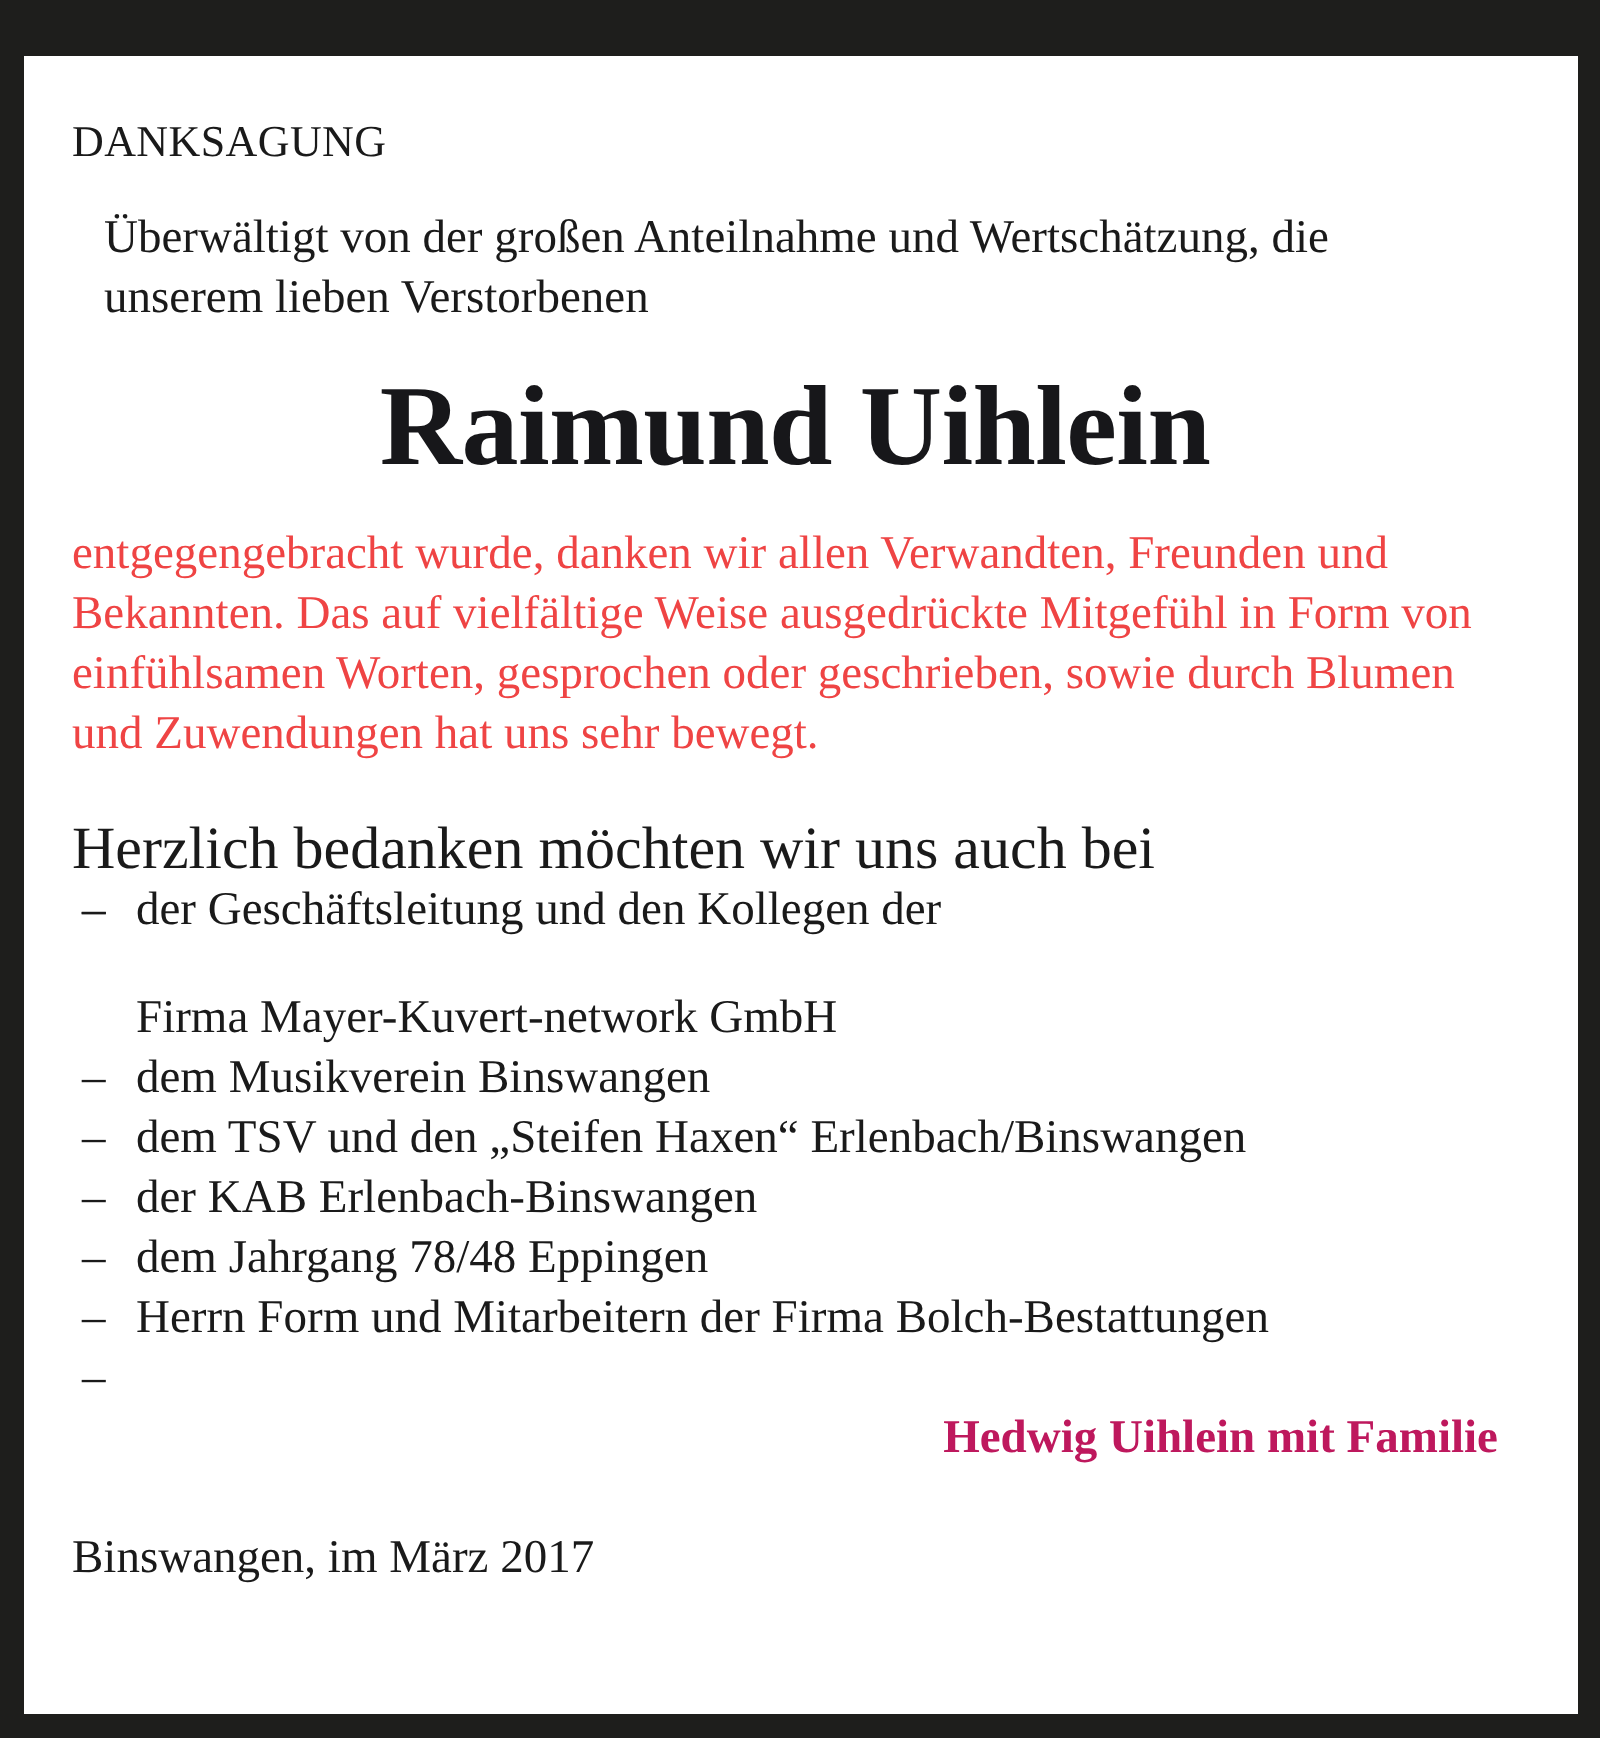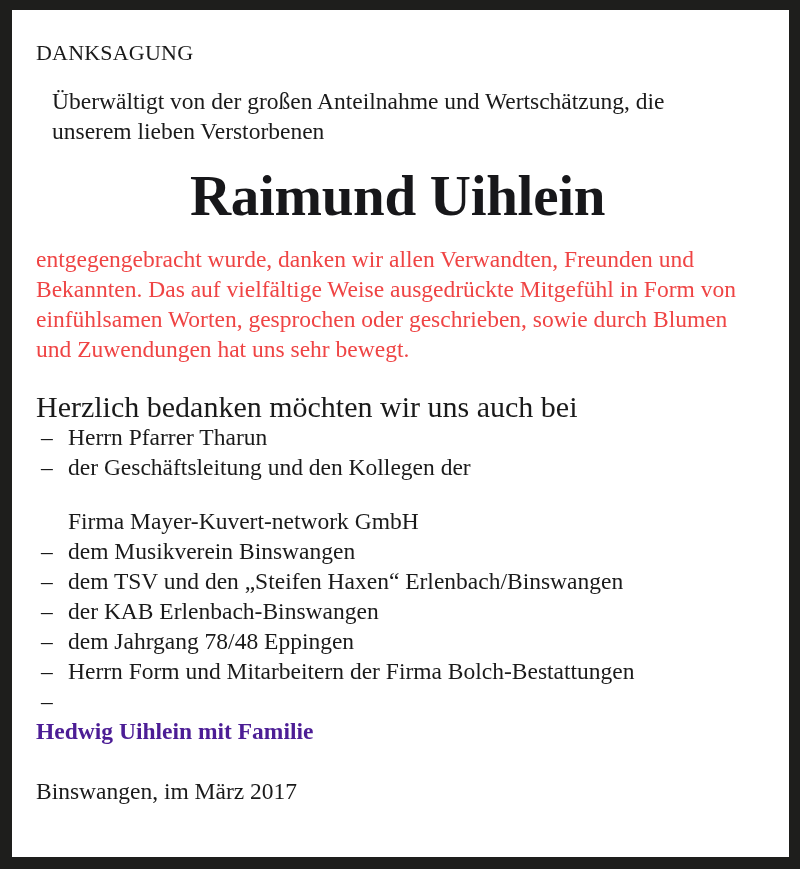--- a/index.html
+++ b/index.html
@@ -15,21 +15,21 @@
   }
 
   .obituary-frame {
     position: absolute;
     left: 0;
     top: 0;
     width: 800px;
     height: 869px;
     background: #1e1e1c;
     box-sizing: border-box;
-    padding: 10px 11px 12px 12px;
+    padding: 28px 11px 12px 12px;
   }
 
   .obituary-card {
     width: 100%;
     height: 100%;
     background: #ffffff;
     box-sizing: border-box;
     padding: 30px 30px 0 24px;
     position: relative;
   }
@@ -99,22 +99,22 @@
 
   .thanks-item .cont {
     display: block;
     margin-top: 24px;
   }
 
   .signature {
     font-size: 23.5px;
     line-height: 30px;
     font-weight: 700;
-    color: #4c1d95;
-    text-align: left;
+    color: #be185d;
+    text-align: right;
     margin: 30px 0 0 0;
     padding-right: 10px;
   }
 
   .place-date {
     font-size: 23.5px;
     line-height: 30px;
     color: #1a1a1a;
     margin: 30px 0 0 0;
     font-weight: 400;
@@ -130,21 +130,21 @@
 
     <p class="lead-paragraph">Überwältigt von der großen Anteilnahme und Wertschätzung, die unserem lieben Verstorbenen</p>
 
     <h1 class="deceased-name">Raimund Uihlein</h1>
 
     <p class="body-paragraph">entgegengebracht wurde, danken wir allen Verwandten, Freunden und Bekannten. Das auf vielfältige Weise ausgedrückte Mitgefühl in Form von einfühlsamen Worten, gesprochen oder geschrieben, sowie durch Blumen und Zuwendungen hat uns sehr bewegt.</p>
 
     <p class="thanks-intro">Herzlich bedanken möchten wir uns auch bei</p>
 
     <ul class="thanks-list">
-        <li class="thanks-item"><span class="dash">–</span><span>Herrn Pfarrer Tharun</span></li>
+        <li class="thanks-item"><span class="dash">–</span></li>
         <li class="thanks-item"><span class="dash">–</span><span>der Geschäftsleitung und den Kollegen der</span><span class="cont">Firma Mayer-Kuvert-network GmbH</span></li>
         <li class="thanks-item"><span class="dash">–</span><span>dem Musikverein Binswangen</span></li>
         <li class="thanks-item"><span class="dash">–</span><span>dem TSV und den „Steifen Haxen“ Erlenbach/Binswangen</span></li>
         <li class="thanks-item"><span class="dash">–</span><span>der KAB Erlenbach-Binswangen</span></li>
         <li class="thanks-item"><span class="dash">–</span><span>dem Jahrgang 78/48 Eppingen</span></li>
         <li class="thanks-item"><span class="dash">–</span><span>Herrn Form und Mitarbeitern der Firma Bolch-Bestattungen</span></li>
         <li class="thanks-item"><span class="dash">–</span></li>
       </ul>
 
     <p class="signature">Hedwig Uihlein mit Familie</p>

